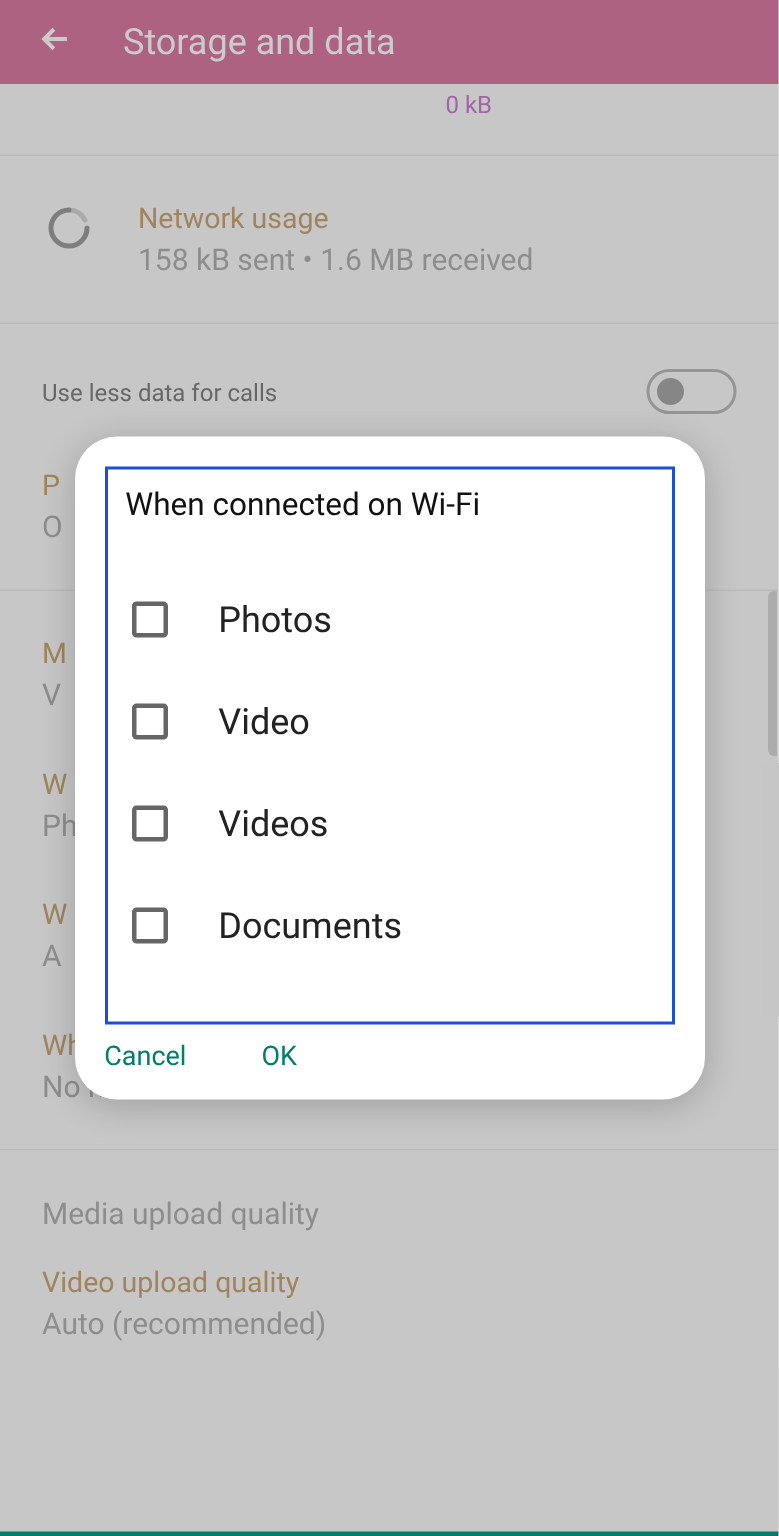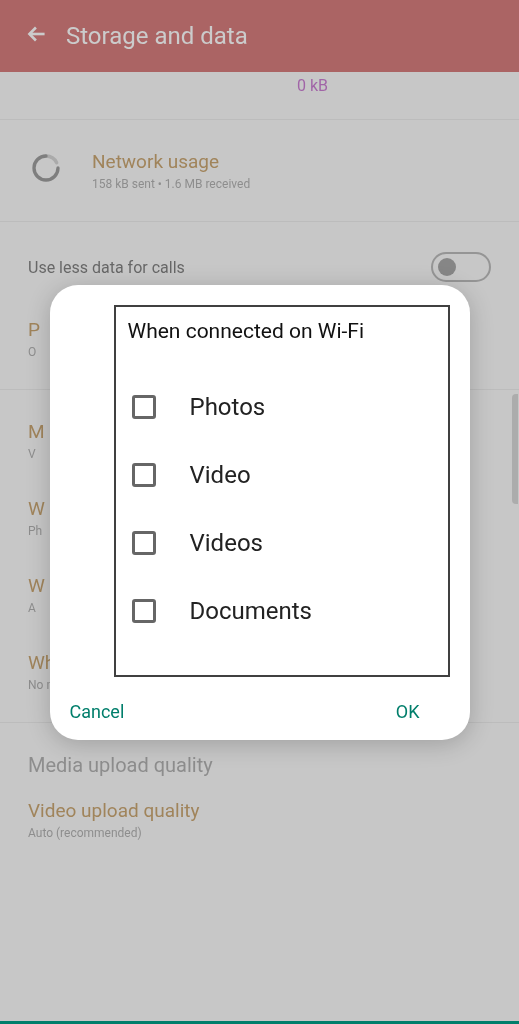--- a/index.html
+++ b/index.html
@@ -1,38 +1,38 @@
 <!DOCTYPE html>
 <html><head>
   <meta charset="utf-8">
   <style>
     * { margin: 0; padding: 0; box-sizing: border-box; font-family: -apple-system, BlinkMacSystemFont, "Segoe UI", Roboto, sans-serif; }
     body { width: 519px; height: 1024px; background: #f5f5f5; position: relative; overflow: hidden; }
     
     .header {
-      background: #b91c1c;
-      height: 72px;
+      background: #be185d;
+      height: 56px;
       display: flex;
       align-items: center;
       padding: 0 24px;
-      gap: 16px;
+      gap: 32px;
     }
     .back-arrow { color: #fff; }
     .header-title { color: #fff; font-size: 24px; font-weight: 400; }
     
     .content { background: #f5f5f5; }
     .section-sub { padding: 4px 0 12px 106px; color: #a21caf; font-size: 16px; text-align: center; }
     
     .divider { height: 1px; background: #ddd; margin: 12px 0; }
     
     .list-item { padding: 18px 28px; display: flex; align-items: flex-start; gap: 28px; }
     .icon-slot { width: 36px; display: flex; justify-content: center; padding-top: 2px; }
     .item-text { flex: 1; }
     .item-title { font-size: 19px; color: #a16207; margin-bottom: 4px; }
-    .item-sub { font-size: 12px; color: #777; }
+    .item-sub { font-size: 20px; color: #777; }
     
     .toggle-row { display: flex; align-items: center; justify-content: space-between; padding: 18px 28px; }
     .toggle-title { font-size: 16px; color: #222; }
     .toggle {
       width: 60px; height: 30px; border: 2px solid #888; border-radius: 20px;
       position: relative; background: transparent;
     }
     .toggle-knob {
       width: 18px; height: 18px; background: #666; border-radius: 50%;
       position: absolute; top: 4px; left: 5px;
@@ -44,26 +44,26 @@
     .overlay {
       position: absolute; top: 0; left: 0; right: 0; height: 1024px;
       background: rgba(160,160,160,0.55);
       display: flex; align-items: center; justify-content: center;
     }
     .dialog {
       width: 420px; background: #fff; border-radius: 28px;
       padding: 20px 20px 18px 20px;
       box-shadow: 0 4px 24px rgba(0,0,0,0.2);
     }
-    .dialog-inner { border: 2px solid #404040; padding: 10px 4px 30px 12px; margin-left: 44px; }
+    .dialog-inner { border: 2px solid #1d4ed8; padding: 10px 4px 30px 12px; }
     .dialog-title { font-size: 21px; color: #111; margin-bottom: 30px; padding-top: 2px; }
     .option-row { display: flex; align-items: center; gap: 34px; padding: 20px 4px; }
     .checkbox { width: 24px; height: 24px; border: 3px solid #666; border-radius: 3px; }
     .option-label { font-size: 24px; color: #222; }
-    .dialog-actions { display: flex; justify-content: space-between; gap: 50px; padding: 24px 30px 0 0; }
+    .dialog-actions { display: flex; justify-content: flex-start; gap: 50px; padding: 11px 30px 0 0; }
     .dialog-btn { color: #017e6b; font-size: 18px; background: none; border: none; cursor: pointer; }
     
     .scroll-thumb {
       position: absolute; right: 1px; top: 394px; width: 6px; height: 110px;
       background: #bbb; border-radius: 4px 0 0 4px;
     }
     .bottom-bar { position:absolute; bottom:0; left:0; right:0; height:3px; background:#017e6b; }
   </style>
 </head>
 <body>

